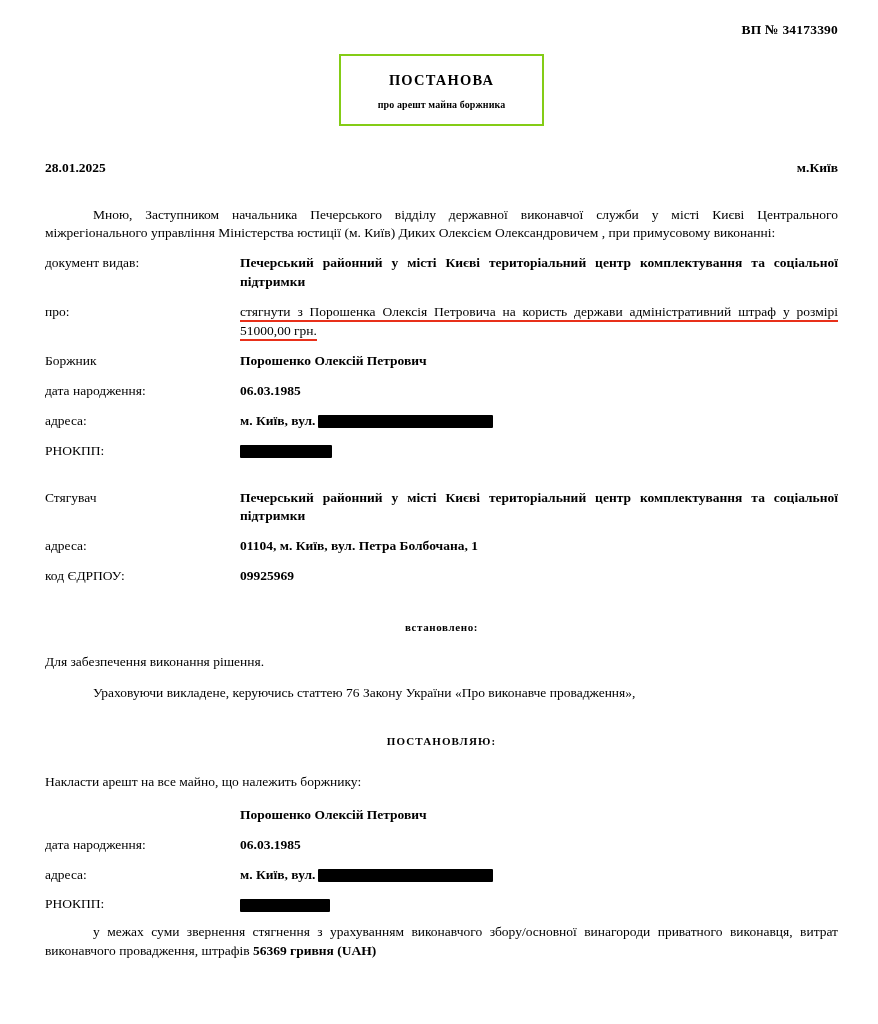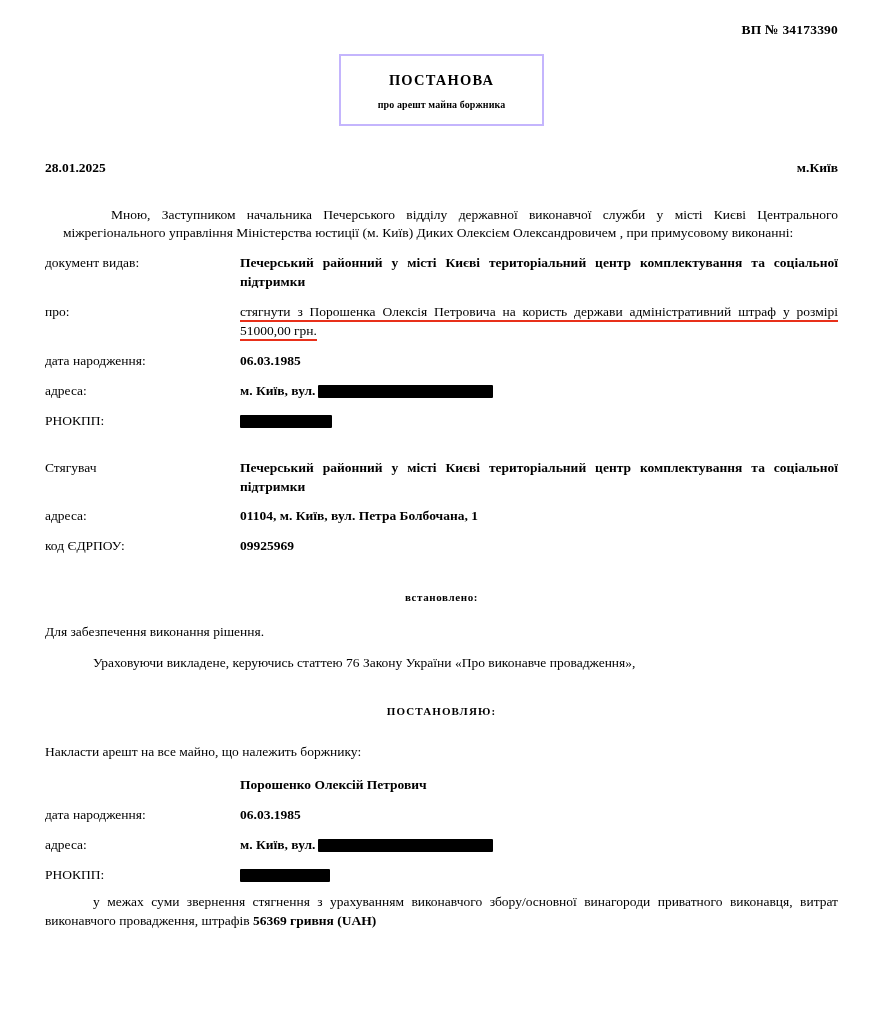--- a/index.html
+++ b/index.html
@@ -28,21 +28,21 @@
     font-size: 13.5px;
     letter-spacing: 0.2px;
     margin-top: 4px;
     margin-bottom: 16px;
   }
   .title-wrap {
     display: flex;
     justify-content: center;
   }
   .title-box {
-    border: 2px solid #c4b5fd;
+    border: 2px solid #84cc16;
     padding: 16px 34px 14px 34px;
     text-align: center;
     box-sizing: border-box;
     min-width: 205px;
   }
   .title-main {
     font-weight: bold;
     font-size: 14.5px;
     letter-spacing: 1.2px;
     margin-bottom: 10px;
@@ -61,21 +61,20 @@
     margin-bottom: 30px;
   }
   .para {
     font-size: 13.5px;
     line-height: 1.35;
     text-align: justify;
     margin: 0 0 10px 0;
   }
   .para.indent {
     text-indent: 48px;
-    margin-left: 18px;
   }
   .rows {
     width: 100%;
     border-collapse: collapse;
     font-size: 13.5px;
   }
   .rows td {
     vertical-align: top;
     padding: 2px 0 9px 0;
   }
@@ -163,20 +162,24 @@
         <td class="label">документ видав:</td>
         <td class="value justify">Печерський районний у місті Києві територіальний центр комплектування та соціальної підтримки</td>
       </tr>
       <tr>
         <td class="label">про:</td>
         <td class="value normalw justify">
           <span class="underline-red">стягнути з Порошенка Олексія Петровича на користь держави адміністративний штраф у розмірі 51000,00 грн.</span>
         </td>
       </tr>
       <tr>
+        <td class="label">Боржник</td>
+        <td class="value">Порошенко Олексій Петрович</td>
+      </tr>
+      <tr>
         <td class="label">дата народження:</td>
         <td class="value">06.03.1985</td>
       </tr>
       <tr>
         <td class="label">адреса:</td>
         <td class="value">
           <span>м. Київ, вул.</span><span class="redact r1"></span>
         </td>
       </tr>
       <tr class="spacer-row">

